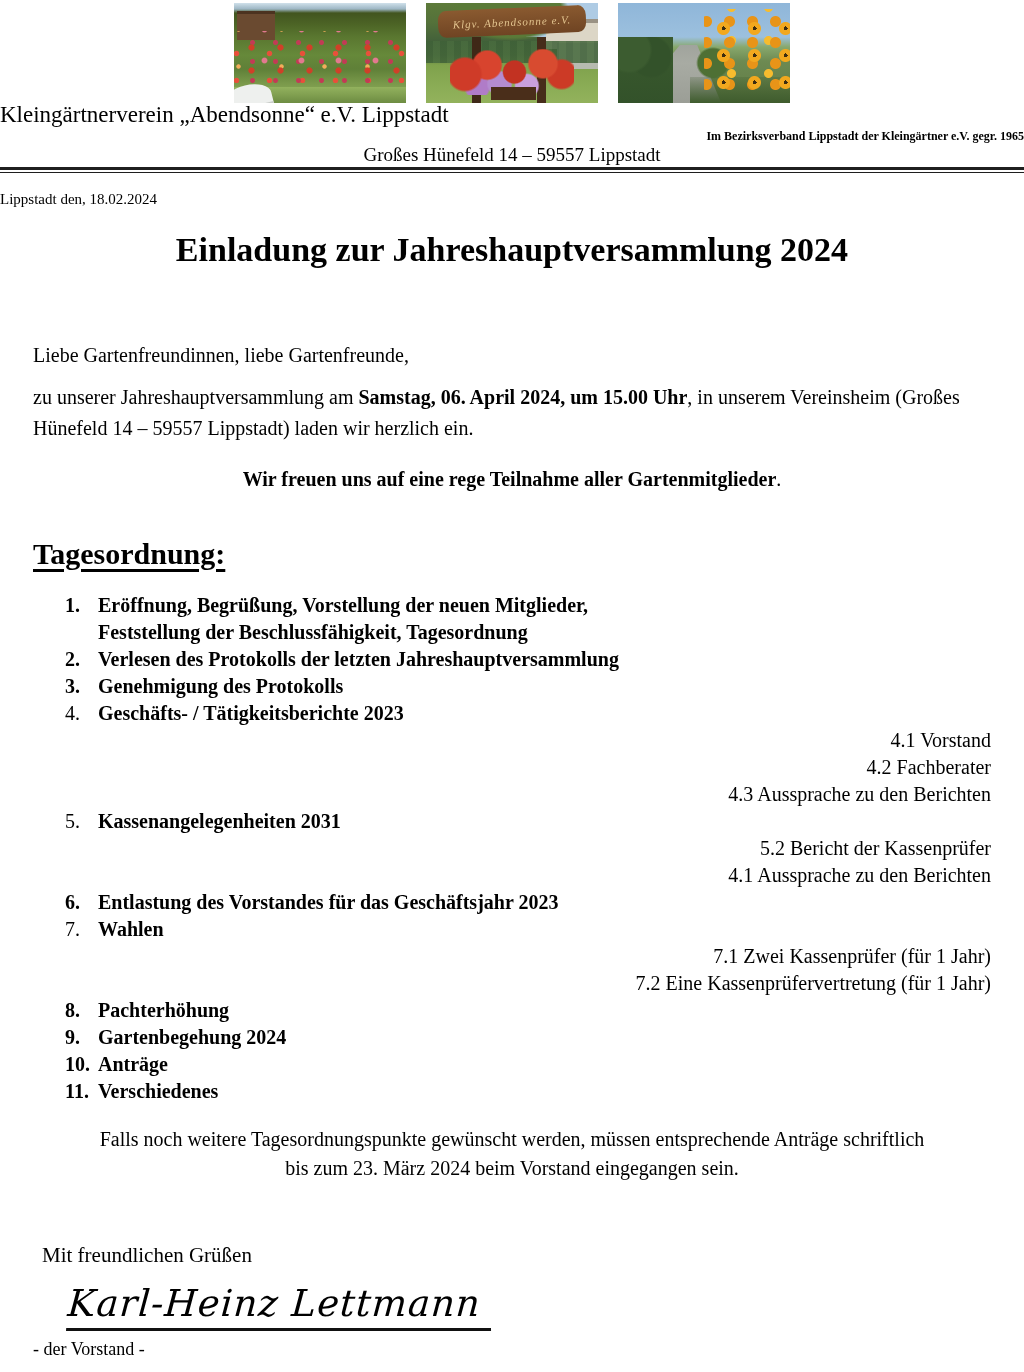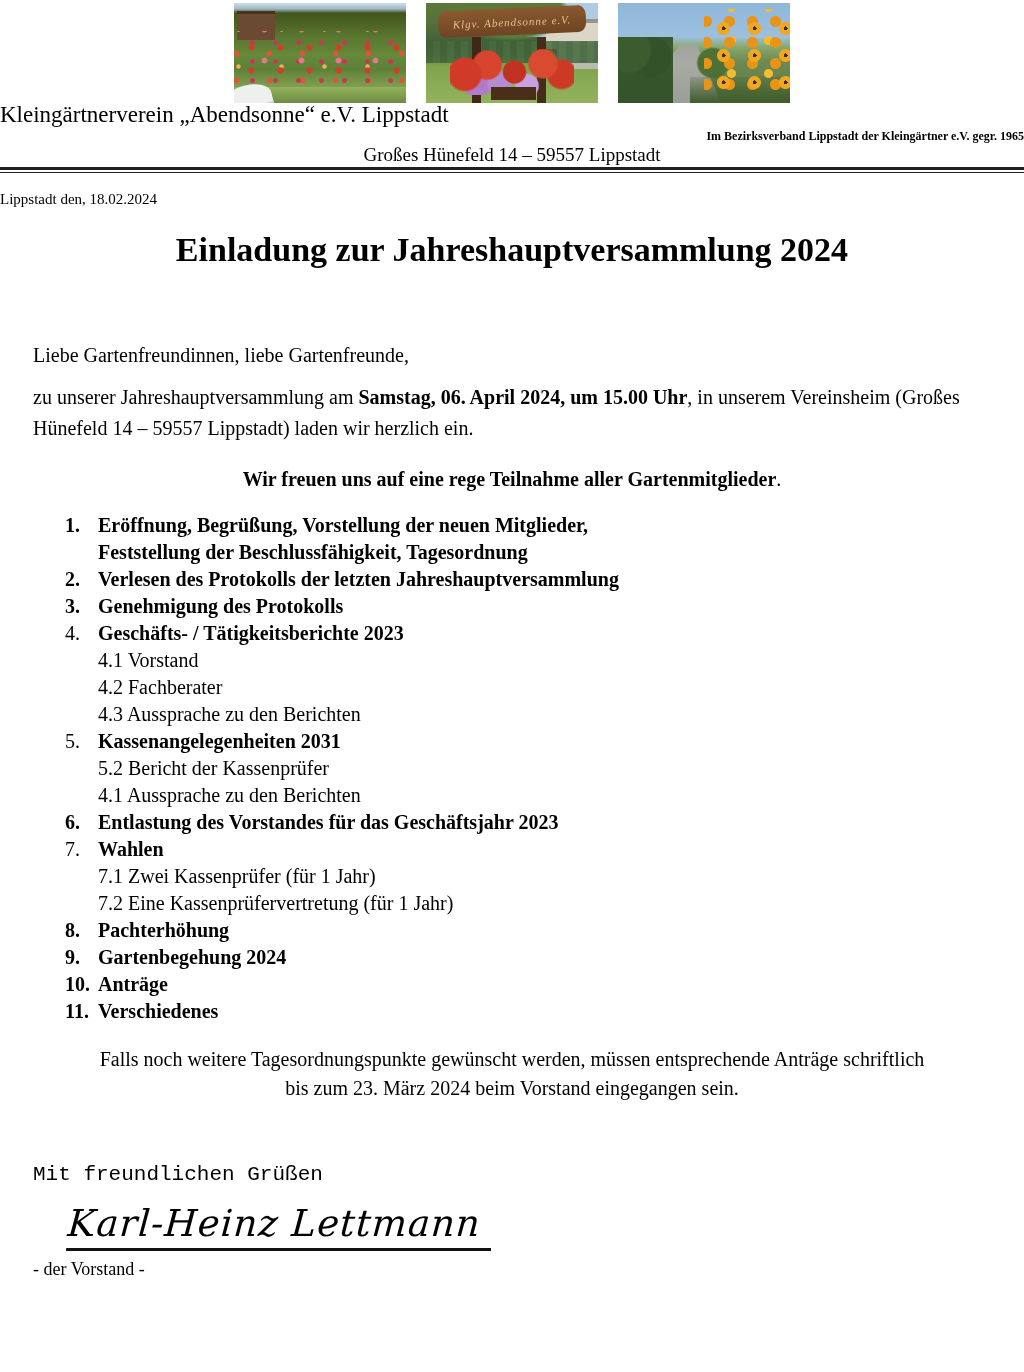--- a/index.html
+++ b/index.html
@@ -87,25 +87,25 @@
   .b{font-weight:bold;}
 
   .agenda-heading{margin:44px 0 0 33px;font-size:30px;font-weight:bold;text-decoration:underline;text-decoration-thickness:2.5px;text-underline-offset:5px;line-height:36px;}
 
   .agenda{margin:20px 33px 0 65px;font-size:20px;}
   .arow{display:flex;line-height:27px;}
   .anum{width:33px;flex:0 0 33px;font-weight:bold;}
   .anum.rnum{font-weight:normal;}
   .atxt{flex:1;}
   .atxt span{display:block;}
-  .arow.sub{padding-left:33px;}
+  .arow.sub{padding-left:33px;text-align:right;}
 
   .note{text-align:center;font-size:20px;line-height:29px;margin:20px 40px 0 40px;}
 
-  .regards{font-size:21px;margin:60px 33px 0 33px;line-height:24px;font-family:Liberation Mono, monospace;}
+  .regards{font-size:21px;margin:60px 33px 0 42px;line-height:24px;}
   .signature{margin:10px 33px 0 33px;font-size:37px;line-height:42px;font-style:italic;
     font-family:"DejaVu Serif", serif;letter-spacing:1px;display:inline-block;
     border-bottom:1px solid #111;box-shadow:0 -2px 0 #111 inset;padding:0 12px 5px 0;transform:skewX(-4deg);transform-origin:left bottom;}
   .sig-wrap{margin:6px 0 0 33px;}
   .role{font-size:18px;margin:7px 33px 0 33px;line-height:22px;}
 </style>
 </head>
 <body>
 
 <div class="page">
@@ -148,20 +148,21 @@
   <div class="addr">Großes Hünefeld 14 – 59557 Lippstadt</div>
   <div class="rule"></div>
   <div class="date-line">Lippstadt den, 18.02.2024</div>
 
   <div class="title">Einladung zur Jahreshauptversammlung 2024</div>
 
   <div class="salutation">Liebe Gartenfreundinnen, liebe Gartenfreunde,</div>
   <div class="invite"><span>zu unserer Jahreshauptversammlung am </span><span class="b">Samstag, 06. April 2024, um 15.00 Uhr</span><span>, in unserem Vereinsheim (Großes Hünefeld 14 – 59557 Lippstadt) laden wir herzlich ein.</span></div>
   <div class="emphasis"><span class="b">Wir freuen uns auf eine rege Teilnahme aller Gartenmitglieder</span><span>.</span></div>
 
+  <div class="agenda-heading">Tagesordnung:</div>
 
   <div class="agenda">
     <div class="arow">
       <span class="anum">1.</span>
       <div class="atxt b">
         <span>Eröffnung, Begrüßung, Vorstellung der neuen Mitglieder,</span>
         <span>Feststellung der Beschlussfähigkeit, Tagesordnung</span>
       </div>
     </div>
     <div class="arow">

